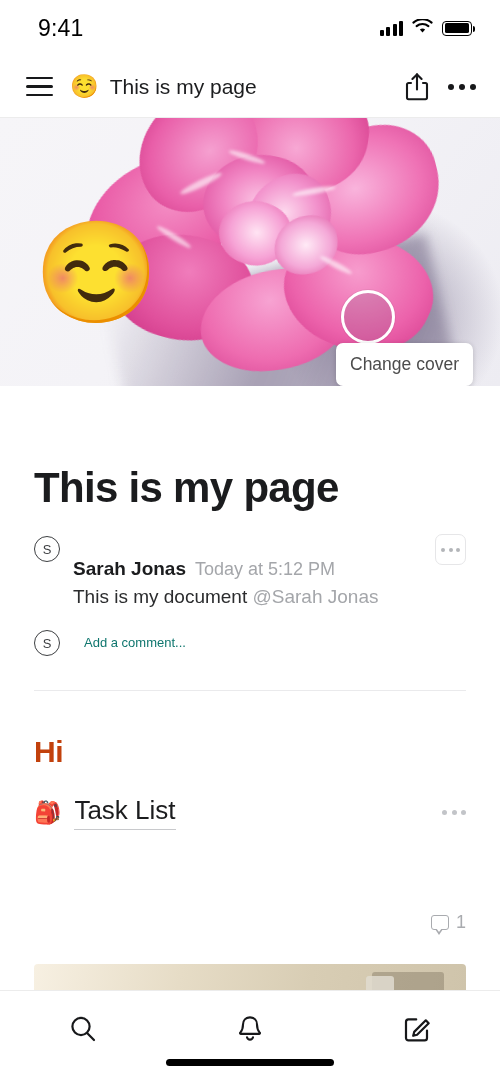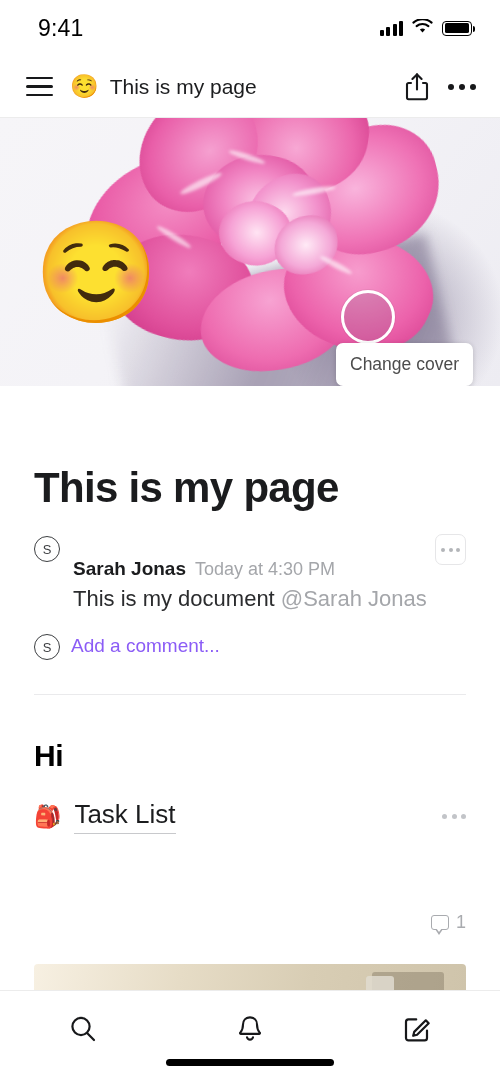--- a/index.html
+++ b/index.html
@@ -188,38 +188,38 @@
     border-radius:50%;
     border:1.6px solid #3d3f42;
     display:flex; align-items:center; justify-content:center;
     font-size:13px; color:#3d3f42;
     margin-top:2px;
   }
   .meta-text { margin-left:13px; flex:1;margin-top:24px; }
   .meta-line1 { display:flex; align-items:baseline; gap:9px; flex-wrap:wrap; }
   .author { font-size:19px; font-weight:700; color:#1b1c1e; }
   .timestamp { font-size:18px; color:#a4a6aa; }
-  .comment-body { font-size:22px; color:#2b2c2e; margin-top:6px; }
+  .comment-body { font-size:19px; color:#2b2c2e; margin-top:6px; }
   .mention { color:#a4a6aa; }
   .meta-more {
     position:absolute; right:0; top:0;
     width:31px; height:31px;
     border:1px solid #e6e6e8;
     border-radius:7px;
     display:flex; align-items:center; justify-content:center;
     gap:3.4px;
   }
   .meta-more i { width:4px; height:4px; border-radius:50%; background:#b3b5b9; display:block; }
 
   .addcomment-row { display:flex; align-items:center; margin-top:20px; }
-  .addcomment-placeholder { font-size:19px; color:#8b5cf6; margin-left:11px; }
+  .addcomment-placeholder { font-size:13px; color:#0f766e; margin-left:24px; }
 
   .divider { height:1px; background:#eaeaec; margin:34px 0 0 0; }
 
-  .h1 { font-size:30px; font-weight:700; color:#000000; margin-top:44px; letter-spacing:-0.3px; }
+  .h1 { font-size:30px; font-weight:700; color:#c2410c; margin-top:44px; letter-spacing:-0.3px; }
 
   .task-row {
     display:flex; align-items:center;
     margin-top:26px; position:relative;
   }
   .task-emoji { font-size:22px; line-height:1; }
   .task-link {
     font-size:26px; color:#1b1c1e;
     margin-left:13px;
     border-bottom:1px solid #c8c9cc;
@@ -389,21 +389,21 @@
 <div class="page-emoji">☺️</div>
 
 <div class="doc">
   <div class="doc-title">This is my page</div>
 
   <div class="meta-row">
     <div class="avatar">S</div>
     <div class="meta-text">
       <div class="meta-line1">
         <span class="author">Sarah Jonas</span>
-        <span class="timestamp">Today at 4:30 PM</span>
+        <span class="timestamp">Today at 5:12 PM</span>
       </div>
       <div class="comment-body"><span>This is my document </span><span class="mention">@Sarah Jonas</span></div>
     </div>
     <div class="meta-more">
         <i></i>
         <i></i>
         <i></i>
       </div>
   </div>
 

